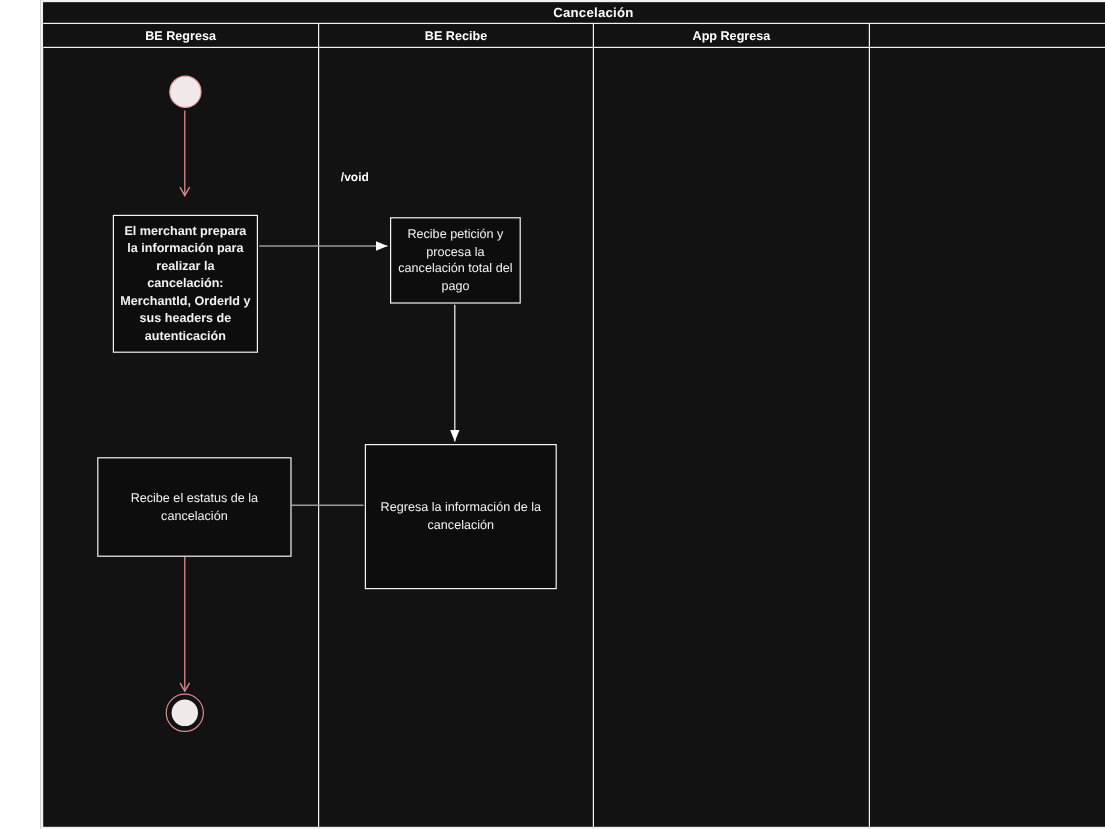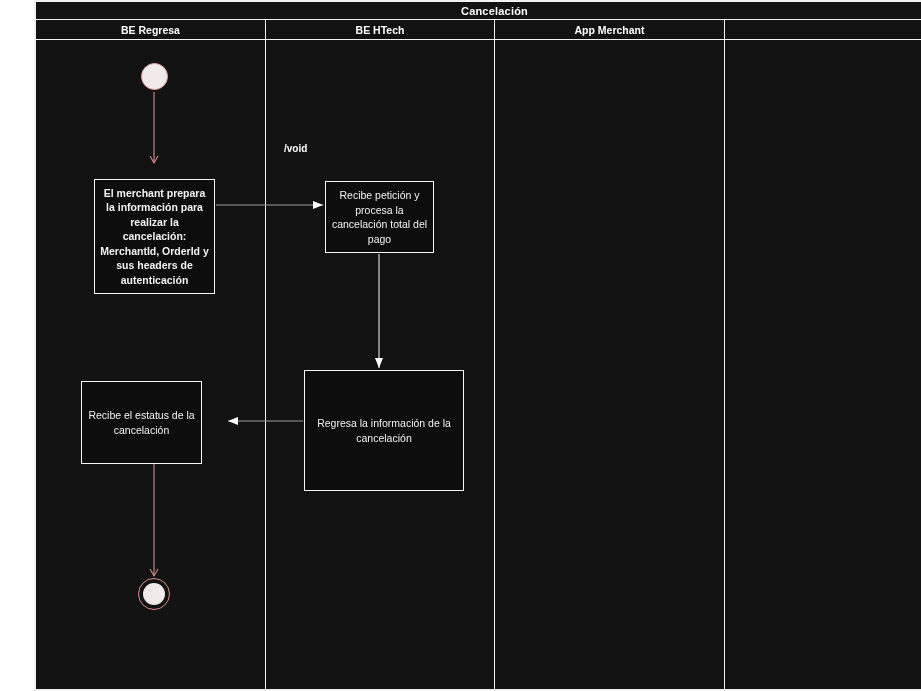--- a/index.html
+++ b/index.html
@@ -149,22 +149,22 @@
 
   <div class="frame-border frame-top"></div>
   <div class="frame-border frame-left"></div>
   <div class="frame-border frame-right"></div>
   <div class="frame-border frame-bottom"></div>
 
   <div class="title-band">Cancelación</div>
   <div class="title-rule"></div>
 
   <div class="lane-header" style="left:2px;   width:229px;">BE Regresa</div>
-  <div class="lane-header" style="left:232px; width:228px;">BE HTech</div>
-  <div class="lane-header" style="left:461px; width:229px;">App Merchant</div>
+  <div class="lane-header" style="left:232px; width:228px;">BE Recibe</div>
+  <div class="lane-header" style="left:461px; width:229px;">App Regresa</div>
   <div class="lane-header-rule"></div>
 
   <div class="lane-divider" style="left:231px;"></div>
   <div class="lane-divider" style="left:460px;"></div>
   <div class="lane-divider" style="left:690px;"></div>
 
   <svg id="edge-layer" viewBox="0 0 921 691">
     <defs>
       <marker id="open-arrow-red" markerWidth="12" markerHeight="12" refX="9" refY="5" orient="auto" markerUnits="userSpaceOnUse">
         <path d="M 2,1 L 9,5 L 2,9" fill="none" stroke="#d98c8c" stroke-width="1.1"></path>
@@ -190,21 +190,21 @@
   <div class="node-start" style="left:107px; top:63px; width:27px; height:27px;"></div>
 
   <div class="activity bold" style="left:60px; top:179px; width:121px; height:115px;">
     <span>El merchant prepara la información para realizar la cancelación: MerchantId, OrderId y sus headers de autenticación</span>
   </div>
 
   <div class="activity" style="left:291px; top:181px; width:109px; height:72px;">
     <span>Recibe petición y procesa la cancelación total del pago</span>
   </div>
 
-  <div class="activity" style="left:47px; top:381px; width:121px; height:83px;">
+  <div class="activity" style="left:47px; top:381px; width:162px; height:83px;">
     <span>Recibe el estatus de la cancelación</span>
   </div>
 
   <div class="activity" style="left:270px; top:370px; width:160px; height:121px;">
     <span>Regresa la información de la cancelación</span>
   </div>
 
   <div class="node-end-outer" style="left:104px; top:578px; width:32px; height:32px;"></div>
   <div class="node-end-inner" style="left:109px; top:583px; width:22px; height:22px;"></div>
 

